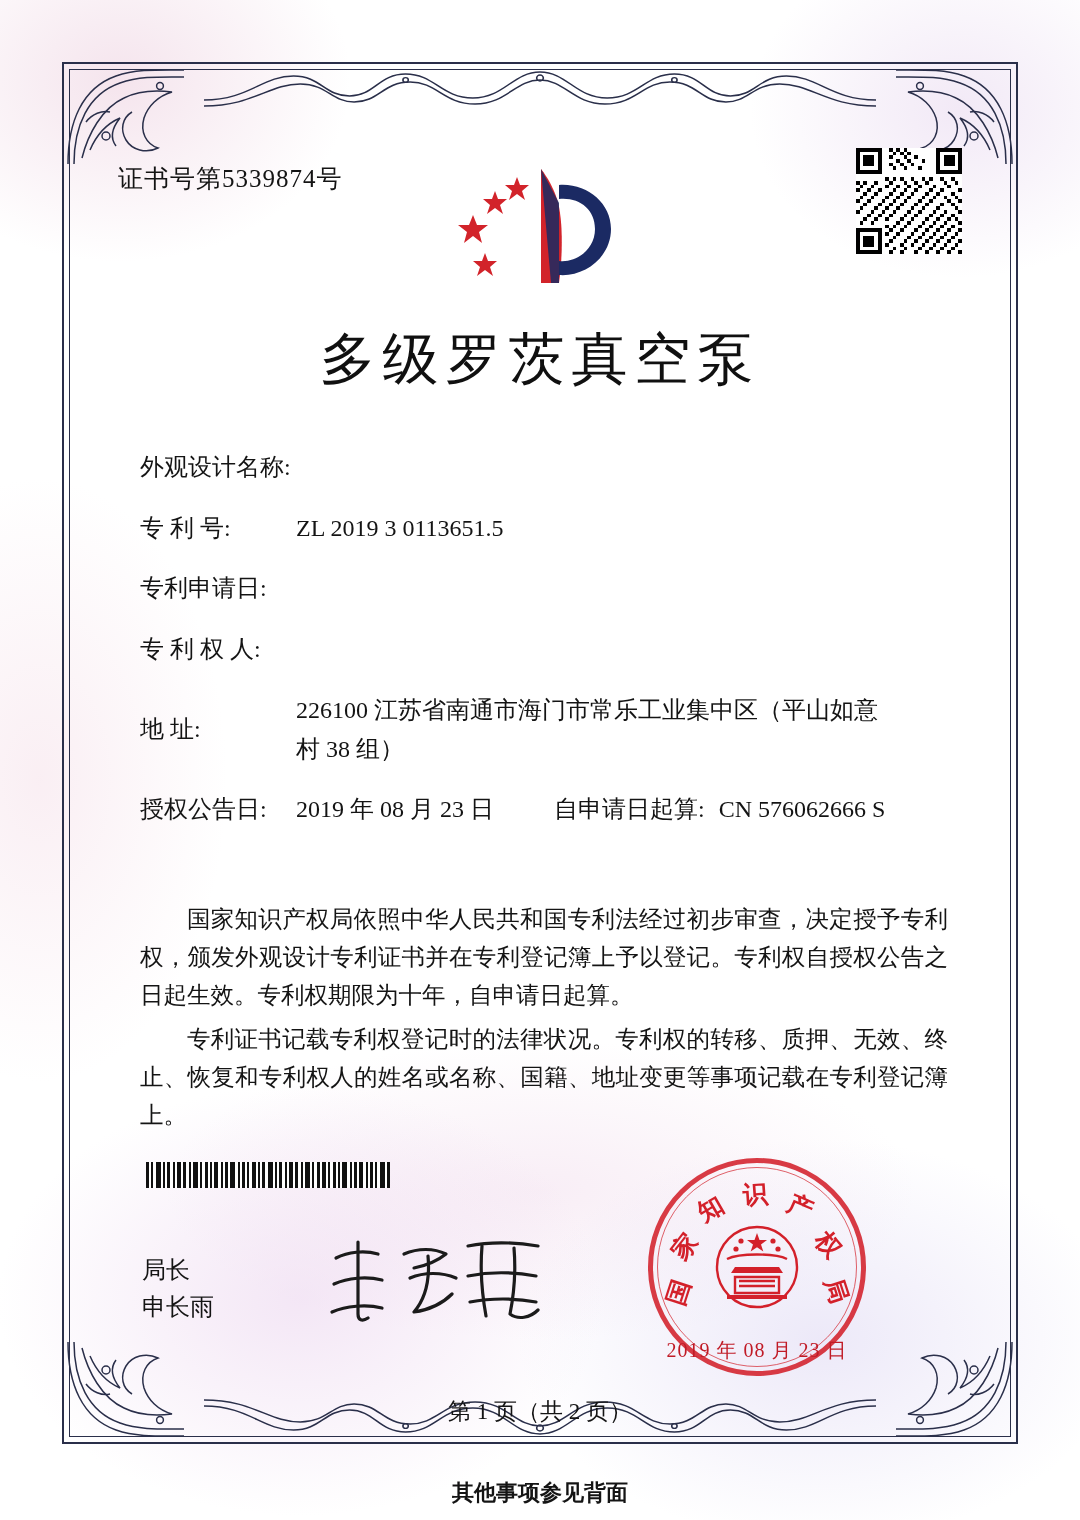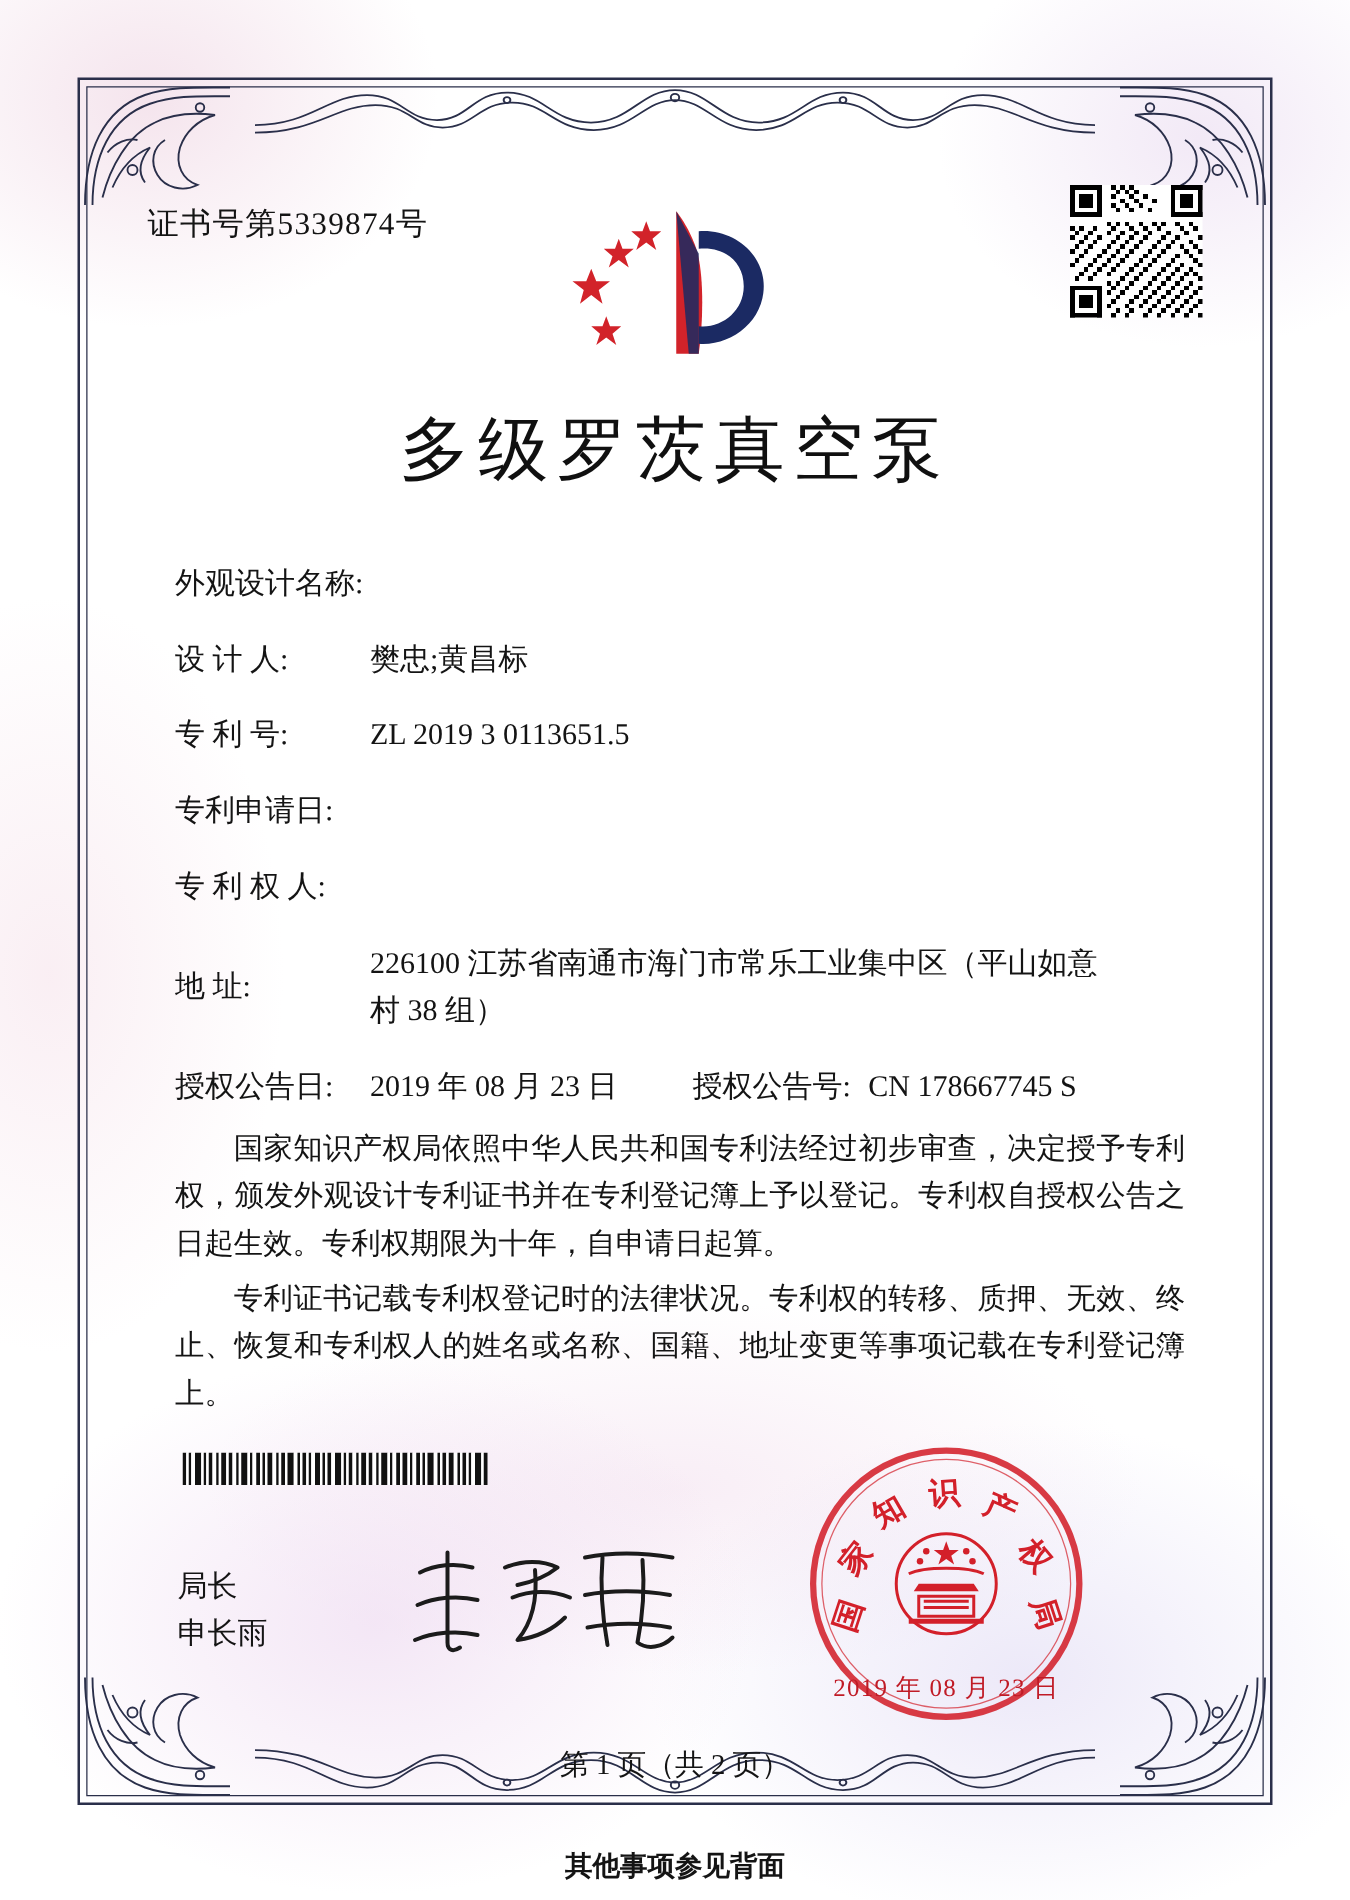--- a/index.html
+++ b/index.html
@@ -562,24 +562,20 @@
   </div>
 
   <div id="main-title">多级罗茨真空泵</div>
 
   <div id="fields">
 
     <div class="field-row">
       <div class="field-label">外观设计名称:</div>
     </div>
 
-    <div class="field-row">
-      <div class="field-label">设 计 人:</div>
-      <div class="field-value">樊忠;黄昌标</div>
-    </div>
 
     <div class="field-row">
       <div class="field-label">专 利 号:</div>
       <div class="field-value">ZL 2019 3 0113651.5</div>
     </div>
 
     <div class="field-row">
       <div class="field-label">专利申请日:</div>
     </div>
 
@@ -591,22 +587,22 @@
       <div class="field-label">地 址:</div>
       <div class="field-value">
         <span>226100 江苏省南通市海门市常乐工业集中区（平山如意</span>
         <span class="second-line">村 38 组）</span>
       </div>
     </div>
 
     <div class="inline-pair">
       <div class="grant-label">授权公告日:</div>
       <div class="grant-value">2019 年 08 月 23 日</div>
-      <div class="pub-label">授权公告号:</div>
-      <div class="pub-value">CN 178667745 S</div>
+      <div class="pub-label">自申请日起算:</div>
+      <div class="pub-value">CN 576062666 S</div>
     </div>
   </div>
 
   <div id="paragraphs">
     <p>国家知识产权局依照中华人民共和国专利法经过初步审查，决定授予专利权，颁发外观设计专利证书并在专利登记簿上予以登记。专利权自授权公告之日起生效。专利权期限为十年，自申请日起算。</p>
     <p>专利证书记载专利权登记时的法律状况。专利权的转移、质押、无效、终止、恢复和专利权人的姓名或名称、国籍、地址变更等事项记载在专利登记簿上。</p>
   </div>
 
   <div id="barcode">
     <i style="width:3px"></i>

